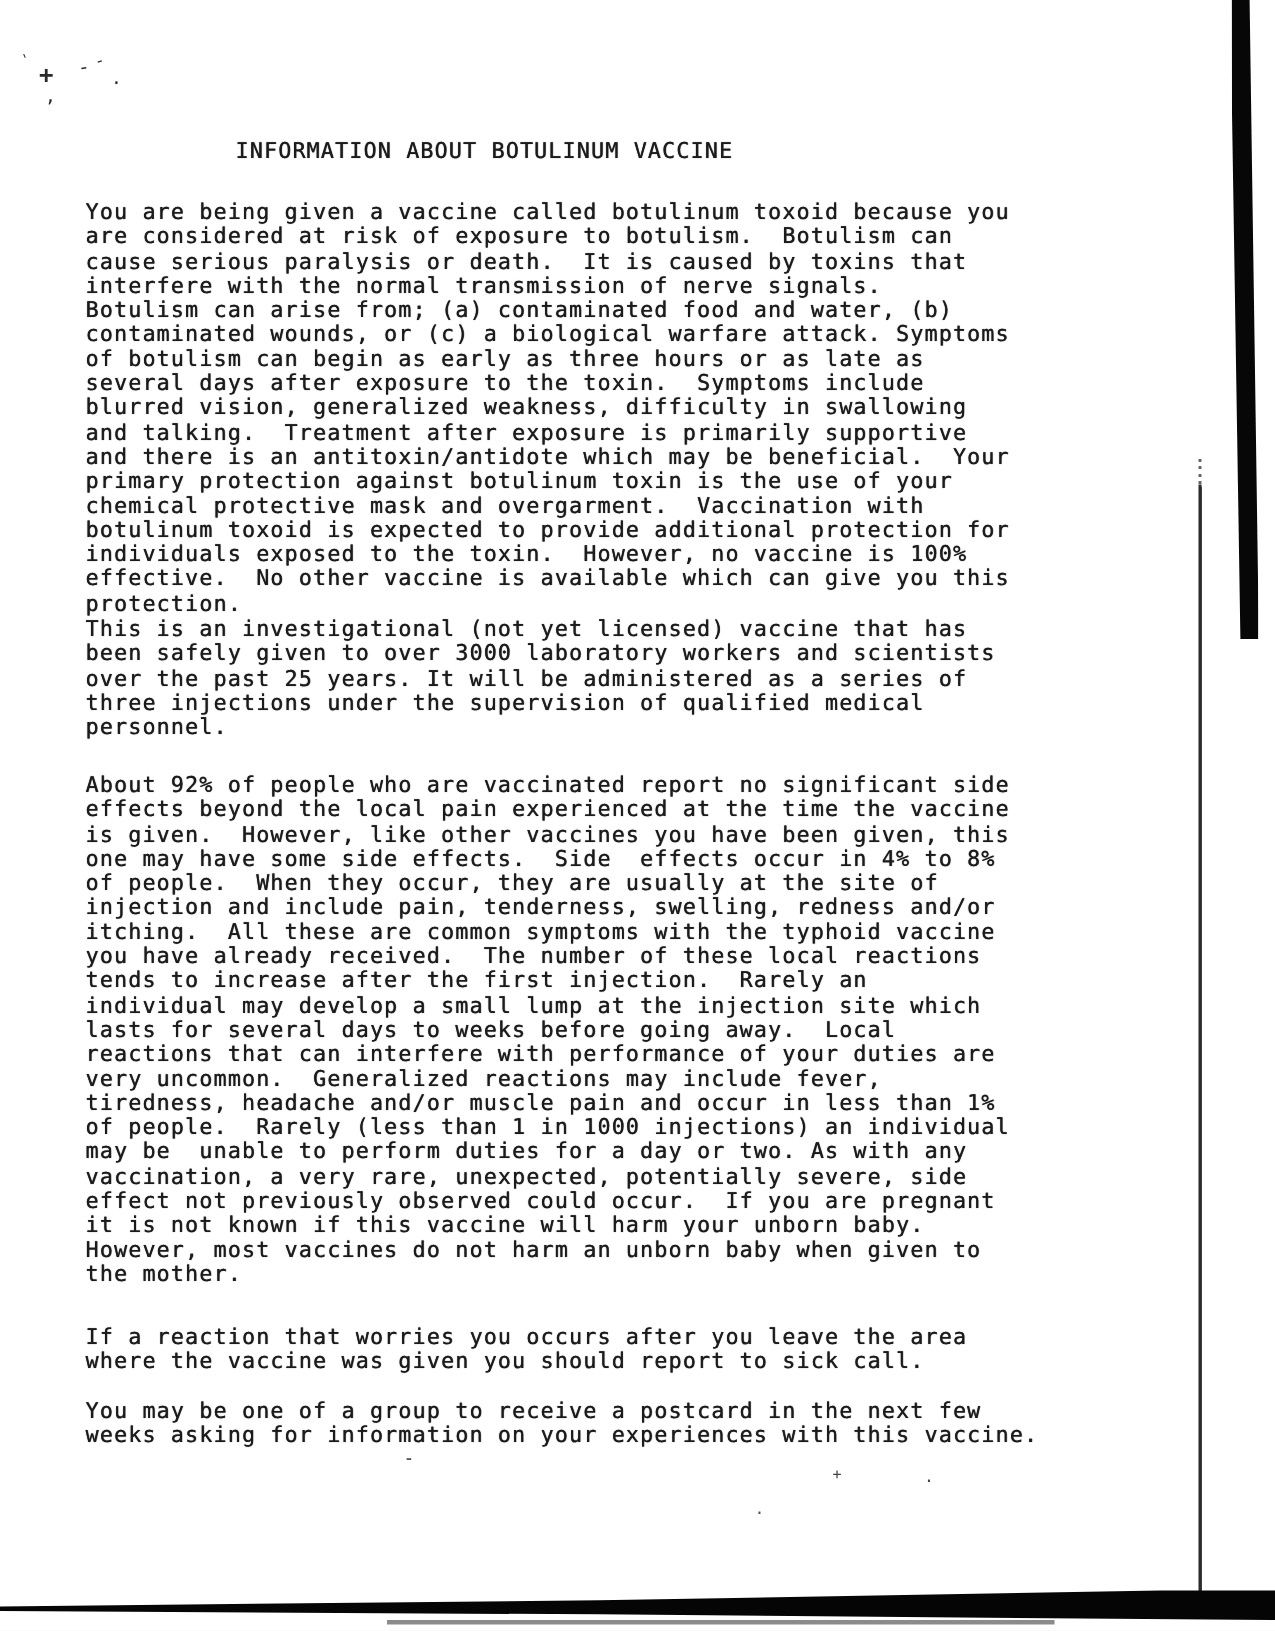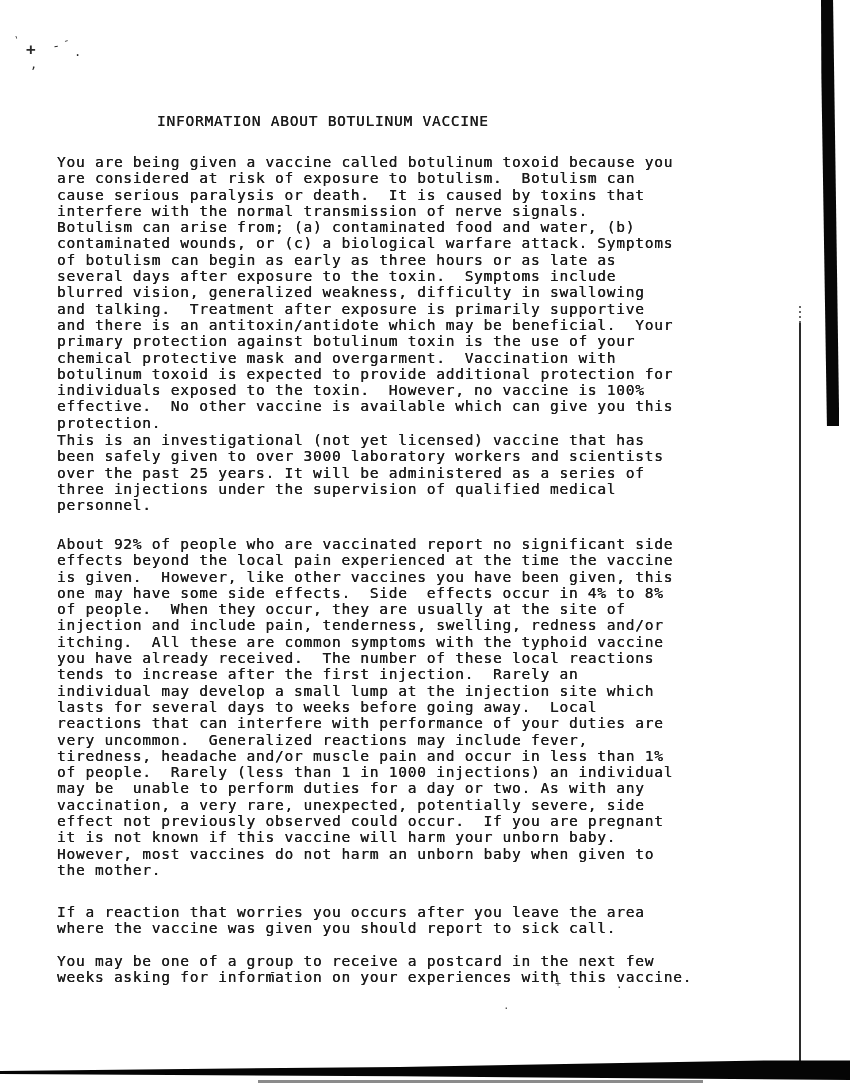--- a/index.html
+++ b/index.html
@@ -13,21 +13,20 @@
     background:#ffffff;color:#1b1b1b;
   }
   .typewriter{
     position:absolute;
     font-size:14.5px;
     line-height:16.3px;
     letter-spacing:0.75px;
     white-space:pre;
     color:#1b1b1b;
     text-shadow:0 0 0.6px rgba(20,20,20,0.85), 0.3px 0.3px 0.2px rgba(40,40,40,0.4);
-    margin-top:20px;
   }
   .doc-title{top:93px;left:157px;}
   .para-1{top:134px;left:57px;}
   .para-2{top:412px;left:57px;}
   .para-3{top:516px;left:57px;}
   .para-4{top:884px;left:57px;}
   .para-5{top:933px;left:57px;}
 
   
   .artifact{position:absolute;}

